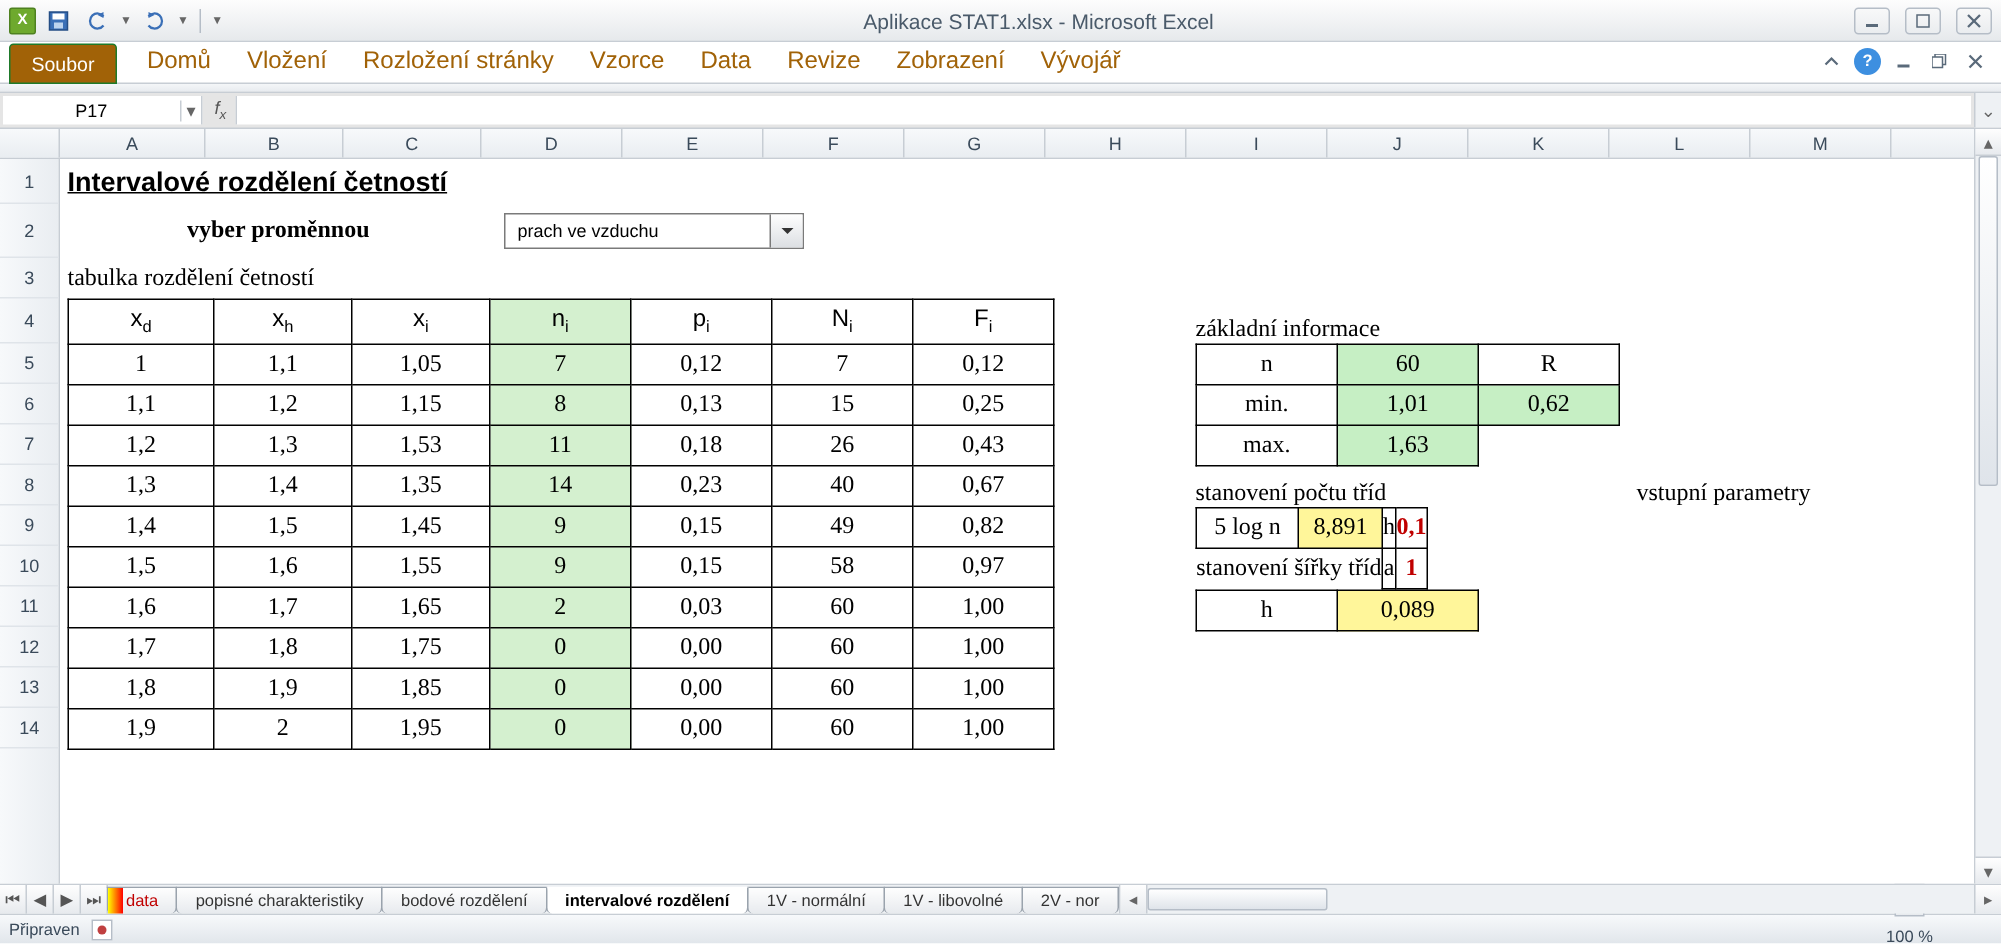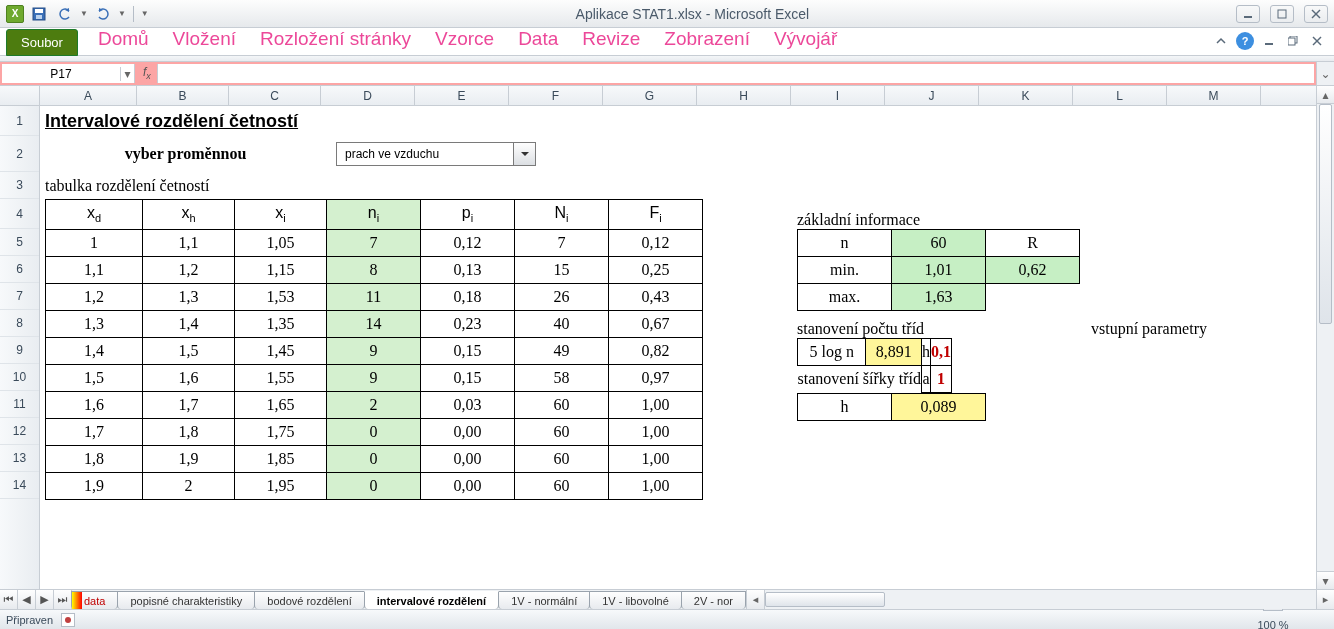--- a/index.html
+++ b/index.html
@@ -10,30 +10,30 @@
   .titlebar .qat { display: flex; align-items: center; gap: 4px; }
   .titlebar .qat .xl-logo { width: 18px; height: 18px; background:#6ea92e; border:1px solid #4e8120; display:flex; align-items:center; justify-content:center; color:#fff; font-size:10px; font-weight:bold; border-radius:2px;}
   .qat-btn { width: 22px; height: 22px; display:flex; align-items:center; justify-content:center; border-radius:2px; }
   .qat-sep::after { content:""; display:block; width:1px; height:16px; background:#b5bdc7; margin:0 3px;}
   .title-text { flex:1; text-align:center; color:#4a5a6a; font-size:14px; }
   .win-controls { display:flex; gap:10px; align-items:center; }
   .win-btn { width:24px; height:18px; border:1px solid #b5bdc7; border-radius:3px; display:flex; align-items:center; justify-content:center; color:#5a6a7a; font-size:11px;}
 
   
   .ribbon-tabs { height: 28px; background:#fff; border-bottom:1px solid #c7cdd4; display:flex; align-items:flex-end; padding-left:6px; position:relative;}
-  .file-tab { background:#4d7c0f; color:#fff; padding:5px 14px; font-size:13px; border-radius:3px 3px 0 0; margin-right:8px; margin-bottom:-1px; border:1px solid #1e7a2a;text-align:right;}
-  .rtab { padding:5px 12px; font-size:19px; color:#ec4899;text-align:right; }
+  .file-tab { background:#a16207; color:#fff; padding:5px 14px; font-size:13px; border-radius:3px 3px 0 0; margin-right:8px; margin-bottom:-1px; border:1px solid #1e7a2a;text-align:right;}
+  .rtab { padding:5px 12px; font-size:16px; color:#a16207;text-align:right; }
   .help-icons { position:absolute; right:8px; top:4px; display:flex; gap:6px; align-items:center;}
   .help-icons span { width:18px; height:18px; display:flex; align-items:center; justify-content:center; color:#5a6a7a;}
 
   
   .ribbon-strip { height:6px; background:linear-gradient(#f4f6f8,#e8ebef); border-bottom:1px solid #c7cdd4;}
 
   
-  .formula-row { height:24px; background:#fca5a5; border-bottom:1px solid #c7cdd4; display:flex; align-items:stretch; }
+  .formula-row { height:24px; background:#e5e5e5; border-bottom:1px solid #c7cdd4; display:flex; align-items:stretch; }
   .namebox { width:133px; border-right:1px solid #c7cdd4; display:flex; align-items:center; background:#fff; margin:2px; }
   .namebox input { border:none; outline:none; width:100%; padding:0 8px; font-size:12px; text-align:center; }
   .namebox .dd { width:16px; border-left:1px solid #c7cdd4; text-align:center; color:#666;}
   .fx-zone { display:flex; align-items:center; gap:8px; padding:0 6px; }
   .fx-label { font-style:italic; color:#555; }
   .formula-input { flex:1; border-left:1px solid #c7cdd4; background:#fff; margin:2px 2px 2px 0; padding:0 6px; display:flex; align-items:center;}
   .fx-expand { width:18px; background:#eef1f4; border-left:1px solid #c7cdd4; display:flex; align-items:center; justify-content:center; color:#666;}
 
   
   .grid-wrap { position:relative; height: calc(629px - 28px - 28px - 6px - 24px - 20px - 20px); display:flex; }

